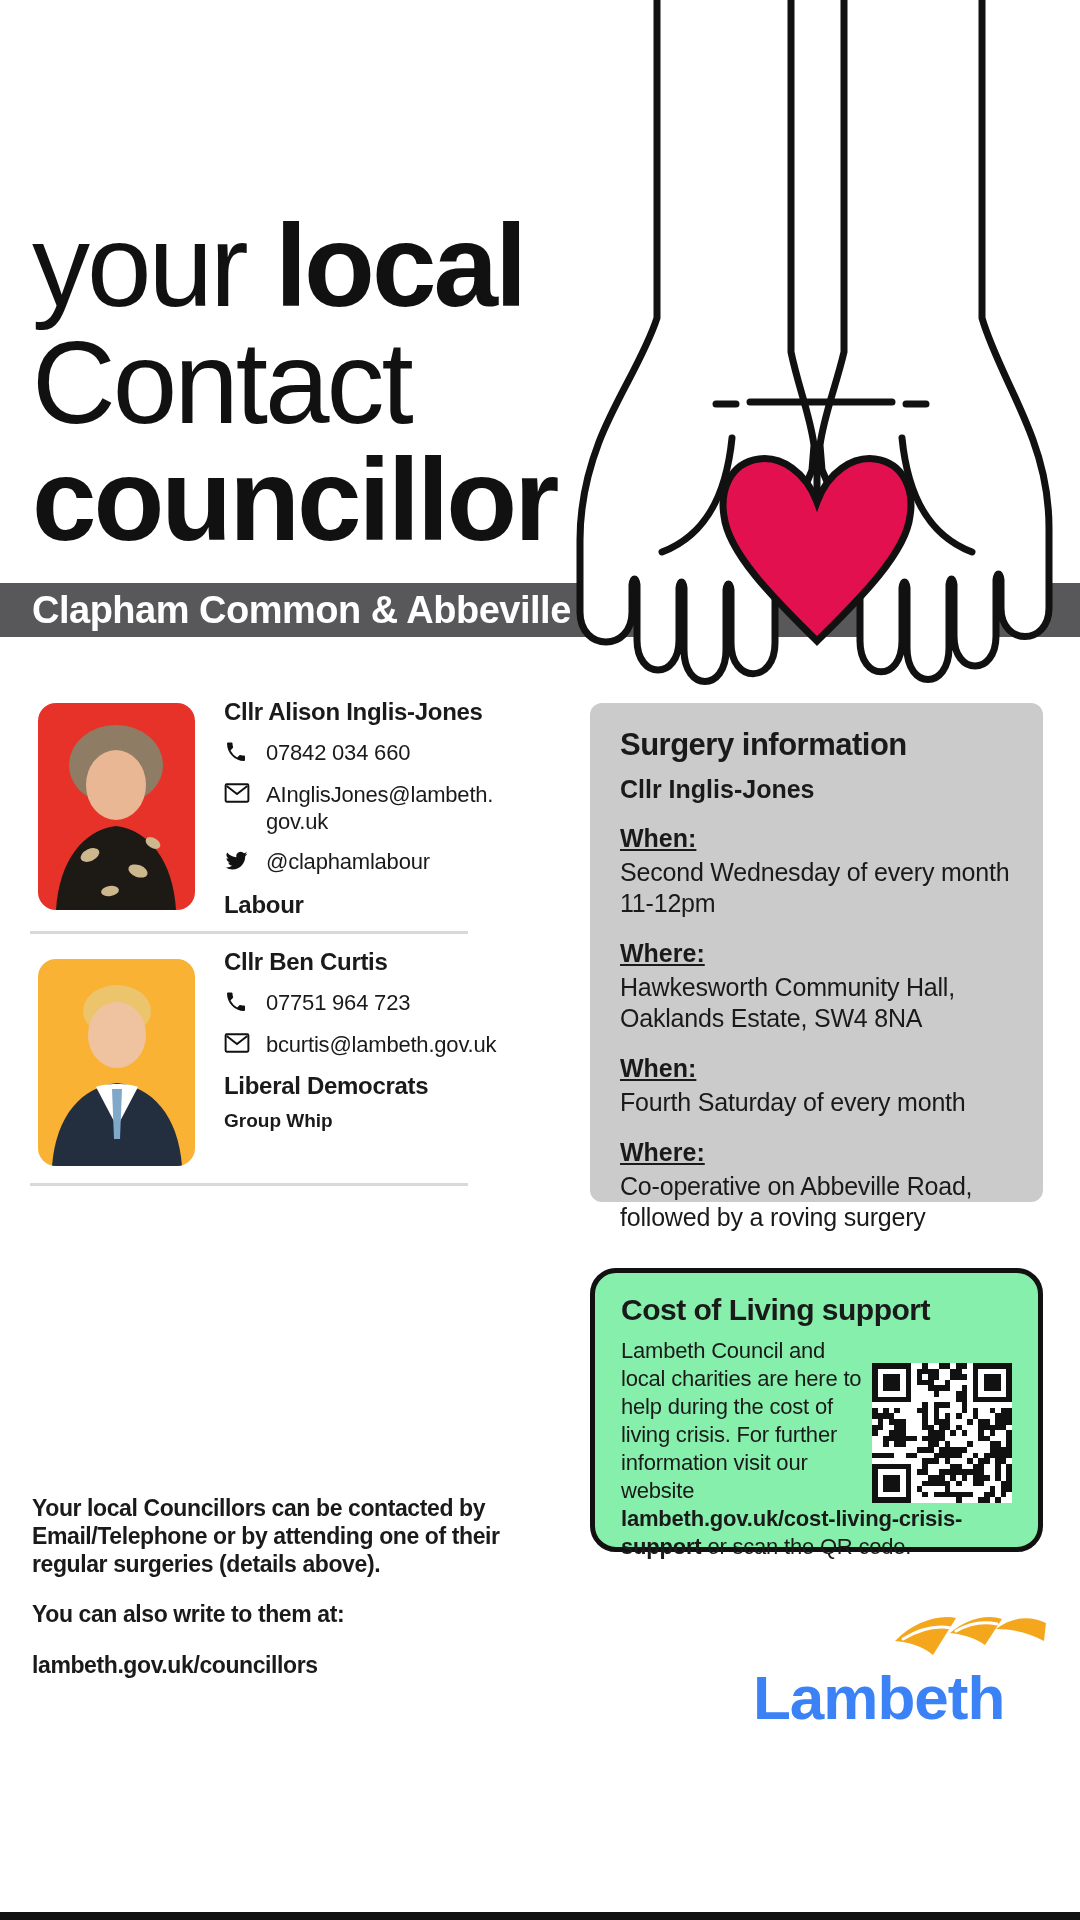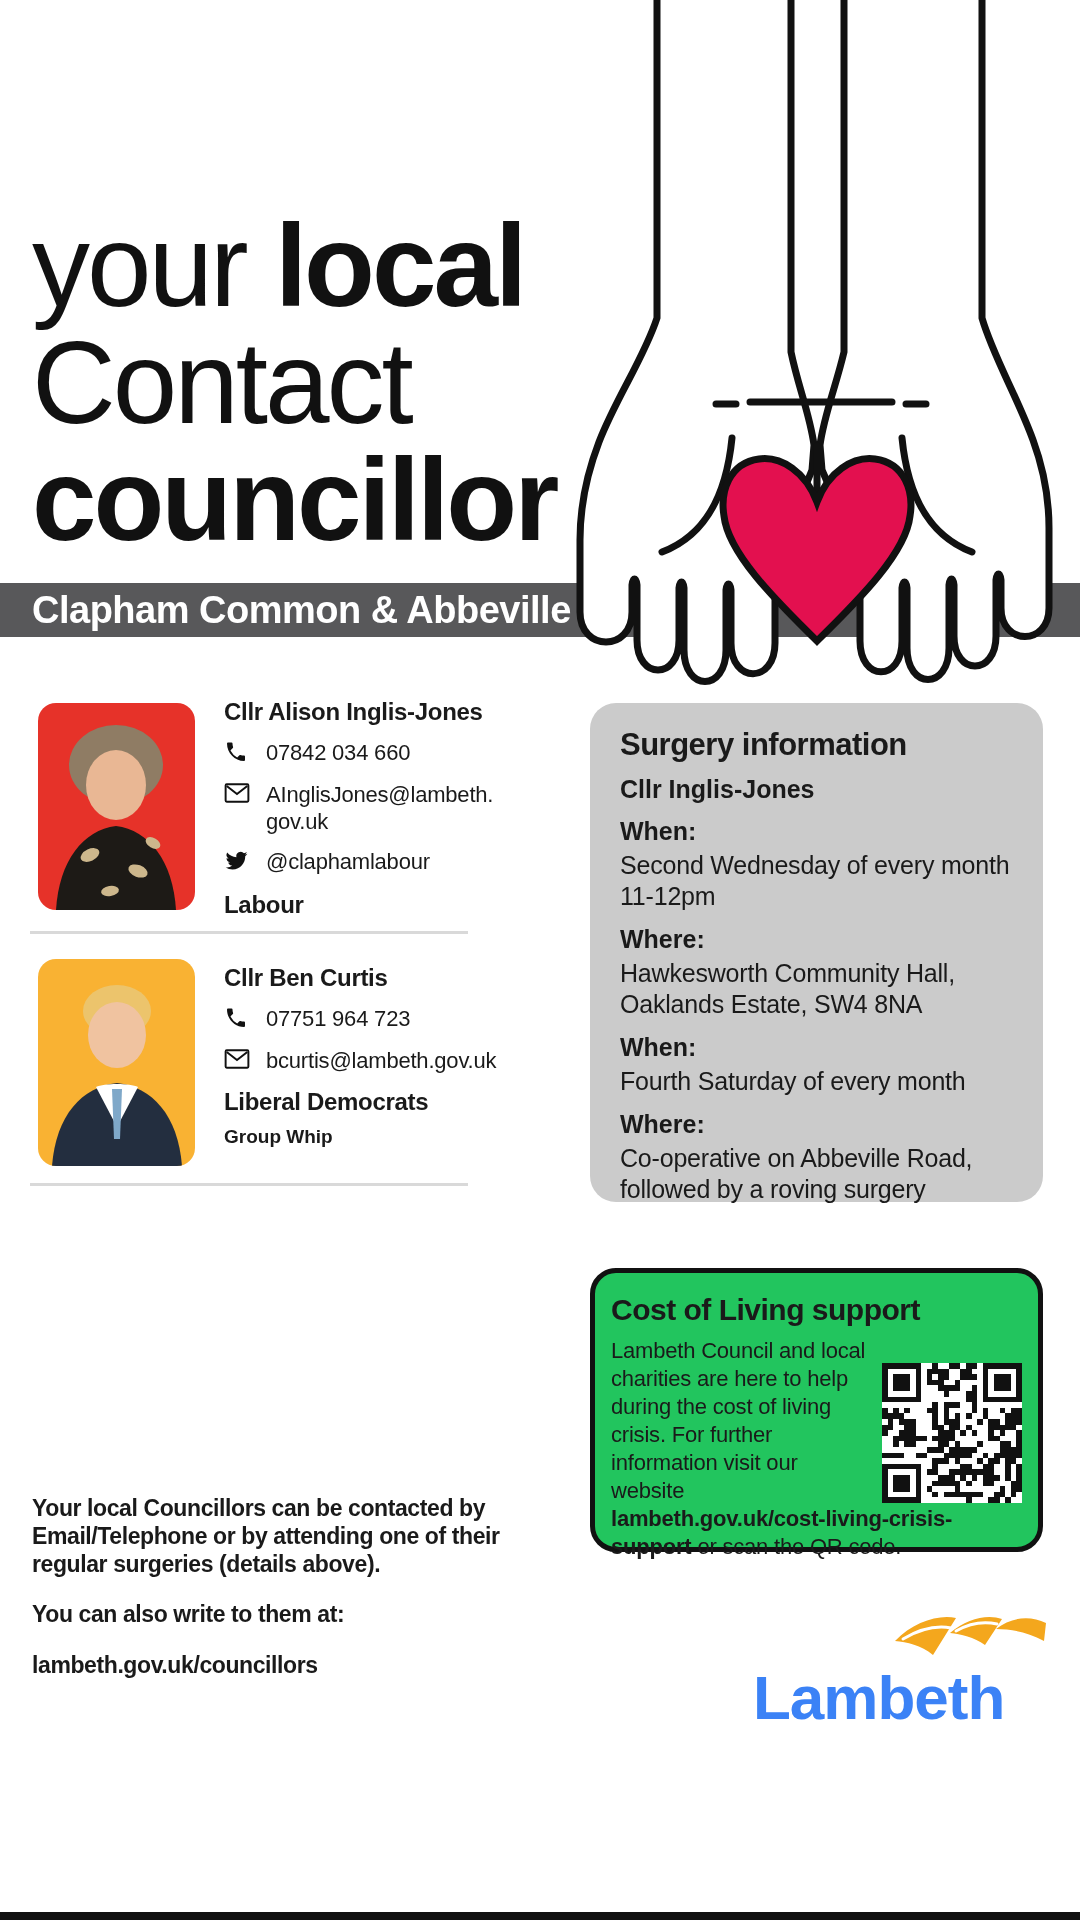--- a/index.html
+++ b/index.html
@@ -46,33 +46,33 @@
   .contact-row{display:flex;align-items:flex-start;margin-top:13px;}
   .contact-row .cicon{width:30px;flex:0 0 30px;margin-top:1px;}
   .contact-row .ctext{font-size:22px;line-height:27px;margin-left:12px;letter-spacing:-0.2px;}
   .party{font-size:24px;font-weight:700;margin-top:14px;letter-spacing:-0.3px;}
   .role{font-size:19px;font-weight:700;margin-top:10px;}
   .divider{height:3px;background:#d9d9d9;width:438px;left:30px;}
 
   
   .surgery-panel{
     left:590px;top:703px;width:453px;height:499px;
-    background:#cbcbcb;border-radius:26px;
+    background:#cbcbcb;border-radius:12px;
     box-sizing:border-box;padding:24px 30px;z-index:3;
   }
   .surgery-heading{font-size:31px;font-weight:700;letter-spacing:-0.5px;}
   .surgery-sub{font-size:25px;font-weight:700;margin-top:12px;}
-  .ws-label{font-size:25px;font-weight:700;margin-top:13px;}
+  .ws-label{font-size:25px;font-weight:700;margin-top:20px;text-decoration:underline;}
   .ws-value{font-size:25px;line-height:31px;margin-top:4px;letter-spacing:-0.2px;}
 
   
   .cost-panel{
     left:590px;top:1268px;width:453px;height:284px;
-    background:#22c55e;border:5px solid #111;border-radius:26px;
-    box-sizing:border-box;padding:20px 16px;z-index:3;
+    background:#86efac;border:5px solid #111;border-radius:26px;
+    box-sizing:border-box;padding:20px 26px;z-index:3;
   }
   .cost-heading{font-size:30px;font-weight:700;letter-spacing:-0.5px;}
   .cost-text{font-size:22px;line-height:28px;margin-top:10px;letter-spacing:-0.2px;}
   .cost-text .bold{font-weight:700;}
   .qr-box{float:right;width:140px;height:140px;margin:26px 0 0 10px;}
 
   
   .footer-note{left:32px;top:1494px;width:505px;}
   .foot-para{font-size:23px;font-weight:700;line-height:28px;letter-spacing:-0.4px;}
   .foot-gap{margin-top:22px;}
@@ -180,21 +180,21 @@
 <div class="abs photo" style="left:38px;top:959px;">
   <svg width="157" height="207" viewBox="0 0 157 207">
     <rect width="157" height="207" fill="#f9b233"></rect>
     <ellipse cx="79" cy="52" rx="34" ry="26" fill="#ecc46c"></ellipse>
     <ellipse cx="79" cy="76" rx="29" ry="33" fill="#f0c3a0"></ellipse>
     <path d="M14,207 C18,156 44,128 79,124 C114,128 140,156 144,207 Z" fill="#232e3f"></path>
     <path d="M58,128 L79,168 L100,128 C92,124 66,124 58,128 Z" fill="#ffffff"></path>
     <path d="M74,130 L84,130 L82,180 L76,180 Z" fill="#7fa8c9"></path>
   </svg>
 </div>
-<div class="abs card-text" style="left:224px;top:948px;margin-top:16px;">
+<div class="abs card-text" style="left:224px;top:948px;">
   <div class="cllr-name">Cllr Ben Curtis</div>
   <div class="contact-row">
     <span class="cicon">
       <svg width="24" height="24" viewBox="0 0 24 24">
           <path fill="#111" d="M6.62 10.79a15.05 15.05 0 0 0 6.59 6.59l2.2-2.2a1 1 0 0 1 1.02-.24c1.12.37 2.33.57 3.57.57a1 1 0 0 1 1 1V20a1 1 0 0 1-1 1C10.85 21 3 13.15 3 3.5a1 1 0 0 1 1-1H7.5a1 1 0 0 1 1 1c0 1.24.2 2.45.57 3.57a1 1 0 0 1-.25 1.02l-2.2 2.2z"></path>
         </svg>
     </span>
     <span class="ctext">07751 964 723</span>
   </div>
   <div class="contact-row">

